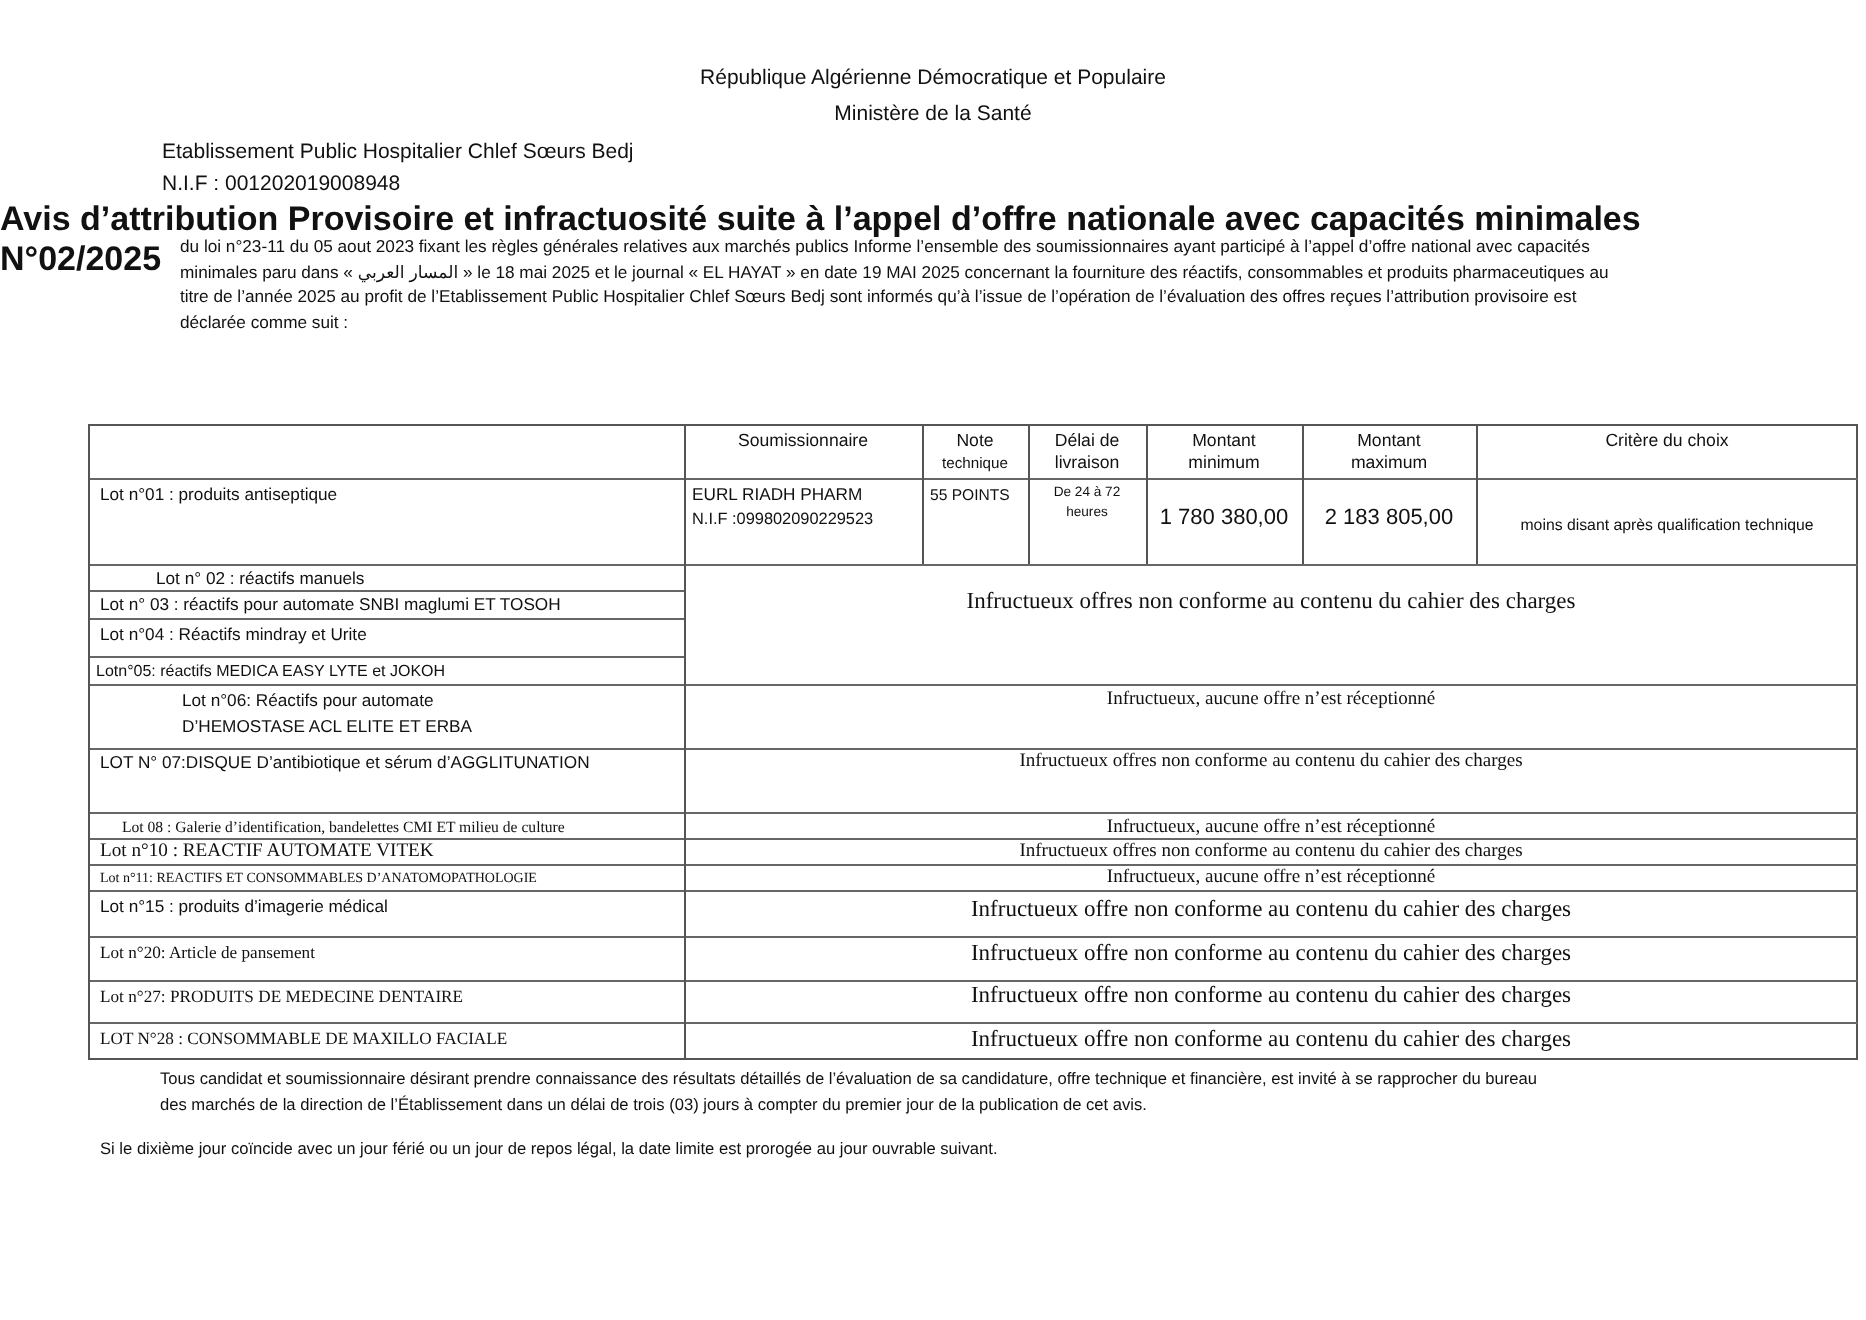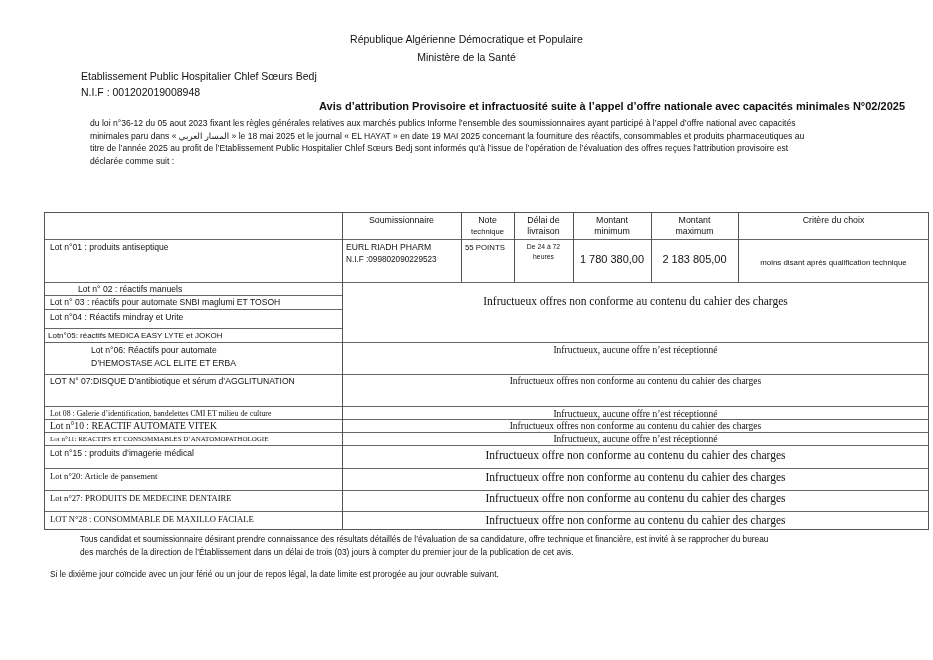--- a/index.html
+++ b/index.html
@@ -1,21 +1,21 @@
 <!DOCTYPE html>
 <html><head>
 <meta charset="utf-8">
 <style>
   html, body { margin: 0; padding: 0; background: #ffffff; }
   body { width: 933px; height: 660px; position: relative; overflow: hidden; color: #111; font-family: "Liberation Sans", sans-serif; }
   .abs { position: absolute; }
   .c { text-align: center; }
   .hdr { font-size: 10.5px; left: 0; width: 933px; text-align: center; }
   .left-line { font-size: 10.5px; left: 81px; }
-  .title { font-size: 11px; font-weight: bold; left: 0; width: 905px; text-align: right; }
+  .title { font-size: 17px; font-weight: bold; left: 0; width: 905px; text-align: left; }
   .para { font-size: 8.6px; line-height: 12.6px; left: 90px; width: 830px; }
   .para .indent { display: inline-block; width: 28px; }
   .foot { font-size: 8.3px; line-height: 12.5px; }
 
   
   .tbl { left: 44px; top: 212px; width: 885px; height: 318px; border: 1px solid #555; box-sizing: border-box; }
   .hl { position: absolute; height: 0; border-top: 1px solid #666; }
   .vl { position: absolute; width: 0; border-left: 1px solid #555; }
   .cell { position: absolute; font-size: 8.6px; line-height: 11px; white-space: nowrap; }
   .th { text-align: center; font-size: 8.8px; line-height: 11.5px; }
@@ -25,21 +25,21 @@
 </head>
 <body>
 
 <div class="abs hdr" style="top:33px;">République Algérienne Démocratique et Populaire</div>
 <div class="abs hdr" style="top:51px;">Ministère de la Santé</div>
 <div class="abs left-line" style="top:70px;">Etablissement Public Hospitalier Chlef Sœurs Bedj</div>
 <div class="abs left-line" style="top:86px;">N.I.F : 001202019008948</div>
 <div class="abs title" style="top:100px;">Avis d’attribution Provisoire et infractuosité suite à l’appel d’offre nationale avec capacités minimales N°02/2025</div>
 
 <div class="abs para" style="top:117px;">
-  <div>du loi n°36-12 du 05 aout 2023 fixant les règles générales relatives aux marchés publics Informe l’ensemble des soumissionnaires ayant participé à l’appel d’offre national avec capacités</div>
+  <div>du loi n°23-11 du 05 aout 2023 fixant les règles générales relatives aux marchés publics Informe l’ensemble des soumissionnaires ayant participé à l’appel d’offre national avec capacités</div>
   <div>minimales  paru dans « المسار العربي » le 18 mai 2025 et le journal « EL HAYAT »  en date 19 MAI 2025    concernant  la fourniture des réactifs, consommables et produits pharmaceutiques au</div>
   <div>titre de l’année 2025 au profit de l’Etablissement Public Hospitalier Chlef Sœurs Bedj sont informés qu’à l’issue de l’opération  de l’évaluation des offres reçues l’attribution provisoire est</div>
   <div>déclarée comme suit :</div>
 </div>
 
 <div class="abs tbl">
 
   <div class="hl" style="left:0; width:884px; top:26px;"></div>
 
   <div class="hl" style="left:0; width:884px; top:69px;"></div>
@@ -94,21 +94,21 @@
   <div class="cell" style="left:3px; top:117px; font-size:8px;">Lotn°05: réactifs MEDICA EASY LYTE et JOKOH</div>
   <div class="cell c serif" style="left:297px; width:587px; top:83px; font-size:11.5px;">Infructueux offres non conforme au contenu du cahier des charges</div>
 
   <div class="cell" style="left:46px; top:132px;">Lot n°06: Réactifs pour automate</div>
   <div class="cell" style="left:46px; top:145px;">D’HEMOSTASE ACL ELITE ET ERBA</div>
   <div class="cell c serif" style="left:297px; width:587px; top:132px; font-size:9.5px;">Infructueux, aucune offre n’est réceptionné</div>
 
   <div class="cell" style="left:5px; top:163px;">LOT N° 07:DISQUE D’antibiotique et sérum d’AGGLITUNATION</div>
   <div class="cell c serif" style="left:297px; width:587px; top:163px; font-size:9.5px;">Infructueux offres non conforme au contenu du cahier des charges</div>
 
-  <div class="cell serif" style="left:5px; top:195px; font-size:7.8px;">Lot 08 : Galerie d’identification, bandelettes CMI ET milieu de culture</div>
+  <div class="cell serif" style="left:16px; top:195px; font-size:7.8px;">Lot 08 : Galerie d’identification, bandelettes CMI ET milieu de culture</div>
   <div class="cell c serif" style="left:297px; width:587px; top:196px; font-size:9.5px;">Infructueux, aucune offre n’est réceptionné</div>
 
   <div class="cell serif" style="left:5px; top:207px; font-size:9.6px;">Lot n°10 : REACTIF AUTOMATE VITEK</div>
   <div class="cell c serif" style="left:297px; width:587px; top:208px; font-size:9.5px;">Infructueux offres non conforme au contenu du cahier des charges</div>
 
   <div class="cell serif" style="left:5px; top:221px; font-size:7px;">Lot n°11: REACTIFS ET CONSOMMABLES D’ANATOMOPATHOLOGIE</div>
   <div class="cell c serif" style="left:297px; width:587px; top:221px; font-size:9.5px;">Infructueux, aucune offre n’est réceptionné</div>
 
   <div class="cell" style="left:5px; top:235px;">Lot n°15 : produits d’imagerie médical</div>
   <div class="cell c serif" style="left:297px; width:587px; top:237px; font-size:11.5px;">Infructueux offre non conforme au contenu du cahier des charges</div>

